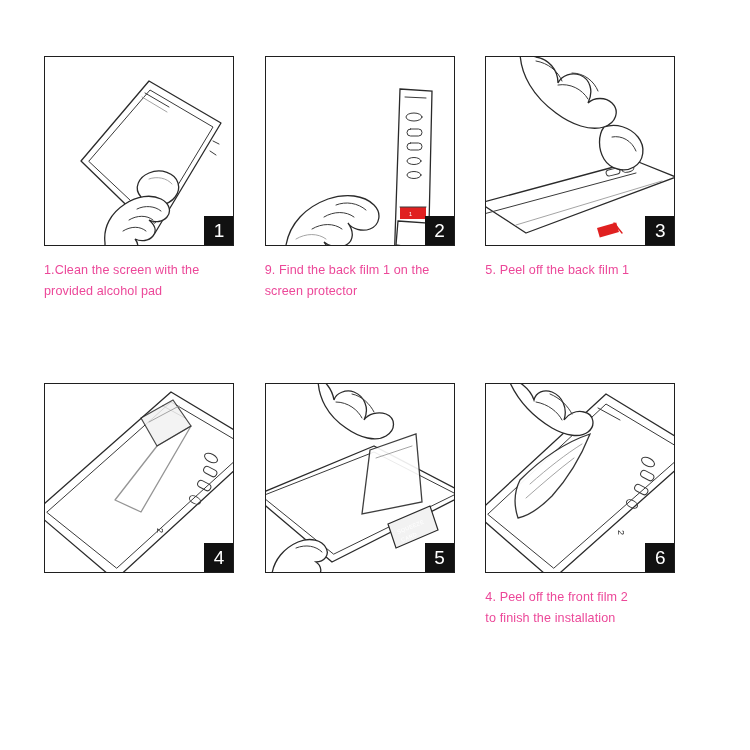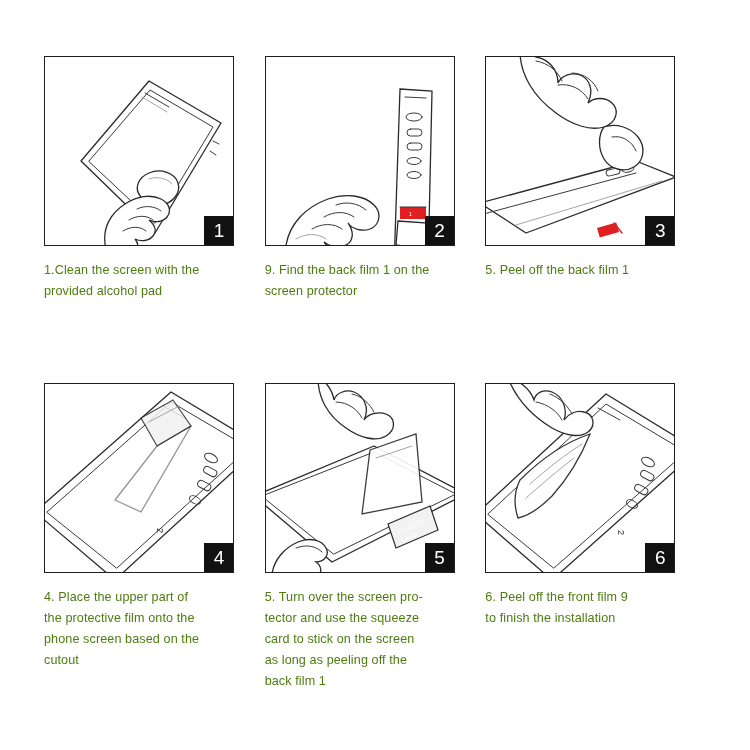--- a/index.html
+++ b/index.html
@@ -59,21 +59,21 @@
     font-size: 19px;
     line-height: 30px;
     text-align: center;
     font-family: "Liberation Sans", sans-serif;
   }
   .caption {
     margin-top: 14px;
     width: 186px;
     font-size: 12.6px;
     line-height: 21px;
-    color: #4d7c0f;
+    color: #ec4899;
     letter-spacing: 0.1px;
     white-space: pre-line;
   }
   svg { display: block; }
   .ln { fill: none; stroke: #2a2a2a; stroke-width: 1.3; stroke-linejoin: round; stroke-linecap: round; }
   .ln-thin { fill: none; stroke: #3a3a3a; stroke-width: 1; stroke-linecap: round; }
   .ln-faint { fill: none; stroke: #9a9a9a; stroke-width: 0.9; stroke-linecap: round; }
   .fill-w { fill: #ffffff; stroke: #2a2a2a; stroke-width: 1.3; }
   .fill-lg { fill: #f2f2f2; stroke: #2a2a2a; stroke-width: 1.2; }
   .red { fill: #e02020; stroke: none; }
@@ -189,24 +189,20 @@
 
           <path class="fill-lg" d="M96 34 L128 16 L146 42 L112 62 Z" opacity="0.85"></path>
           <path class="ln-faint" d="M104 38 L134 22"></path>
 
           <path class="ln" d="M112 62 L146 42 L96 128 L70 116 Z" opacity="0.5"></path>
 
           <text class="tiny-num" x="112" y="144" transform="rotate(90 112 144)">2</text>
         </svg>
         <div class="badge">4</div>
       </div>
-      <div class="caption">4. Place the upper part of
-the protective film onto the
-phone screen based on the
-cutout</div>
     </div>
 
     <div class="cell">
       <div class="panel">
         <svg width="190" height="190" viewBox="0 0 190 190">
 
           <path class="ln" d="M-12 112 L108 62 L200 110 L66 178 Z"></path>
           <path class="ln-thin" d="M-4 112 L108 68 L190 110 L68 170 Z"></path>
 
           <path class="fill-w" d="M104 66 L150 50 L156 118 L96 130 Z" opacity="0.9"></path>
@@ -218,25 +214,20 @@
 
           <path class="fill-w" d="M52 -6 C52 14 62 32 80 44 C94 54 110 58 120 52 C130 46 130 34 120 30 C112 27 102 30 98 36 C104 24 98 12 88 8 C80 5 70 9 68 16 C66 4 58 -4 52 -6 Z"></path>
           <path class="ln-thin" d="M70 18 C82 18 92 26 96 34"></path>
           <path class="ln-thin" d="M86 10 C96 12 104 20 108 28"></path>
 
           <path class="fill-w" d="M6 190 C8 176 18 164 32 158 C44 153 56 156 60 164 C64 171 58 178 50 178 C56 182 56 190 52 190 Z"></path>
           <path class="ln-thin" d="M30 164 C40 160 50 162 56 168"></path>
         </svg>
         <div class="badge">5</div>
       </div>
-      <div class="caption">5. Turn over the screen pro-
-tector and use the squeeze
-card to stick on the screen
-as long as peeling off the
-back film 1</div>
     </div>
 
     <div class="cell">
       <div class="panel">
         <svg width="190" height="190" viewBox="0 0 190 190">
 
           <path class="ln" d="M-10 130 L120 10 L212 66 L66 196 Z"></path>
           <path class="ln-thin" d="M2 130 L120 20 L200 68 L68 184 Z"></path>
           <path class="ln-thin" d="M112 24 L134 36"></path>
 
@@ -250,18 +241,18 @@
           <path class="ln-faint" d="M40 114 C56 100 72 86 88 74"></path>
 
           <path class="fill-w" d="M22 -6 C30 14 46 32 66 44 C80 52 94 54 102 48 C110 42 108 30 98 28 C90 26 82 30 78 36 C82 24 76 12 66 8 C58 5 50 8 48 16 C44 4 32 -4 22 -6 Z"></path>
           <path class="ln-thin" d="M50 18 C62 20 72 28 76 36"></path>
           <path class="ln-thin" d="M64 10 C74 14 82 22 86 30"></path>
 
           <text class="tiny-num" x="132" y="146" transform="rotate(90 132 146)">2</text>
         </svg>
         <div class="badge">6</div>
       </div>
-      <div class="caption">6. Peel off the front film 9
+      <div class="caption">4. Peel off the front film 2
 to finish the installation</div>
     </div>
 
   </div>
 </div>
 
 </body></html>

